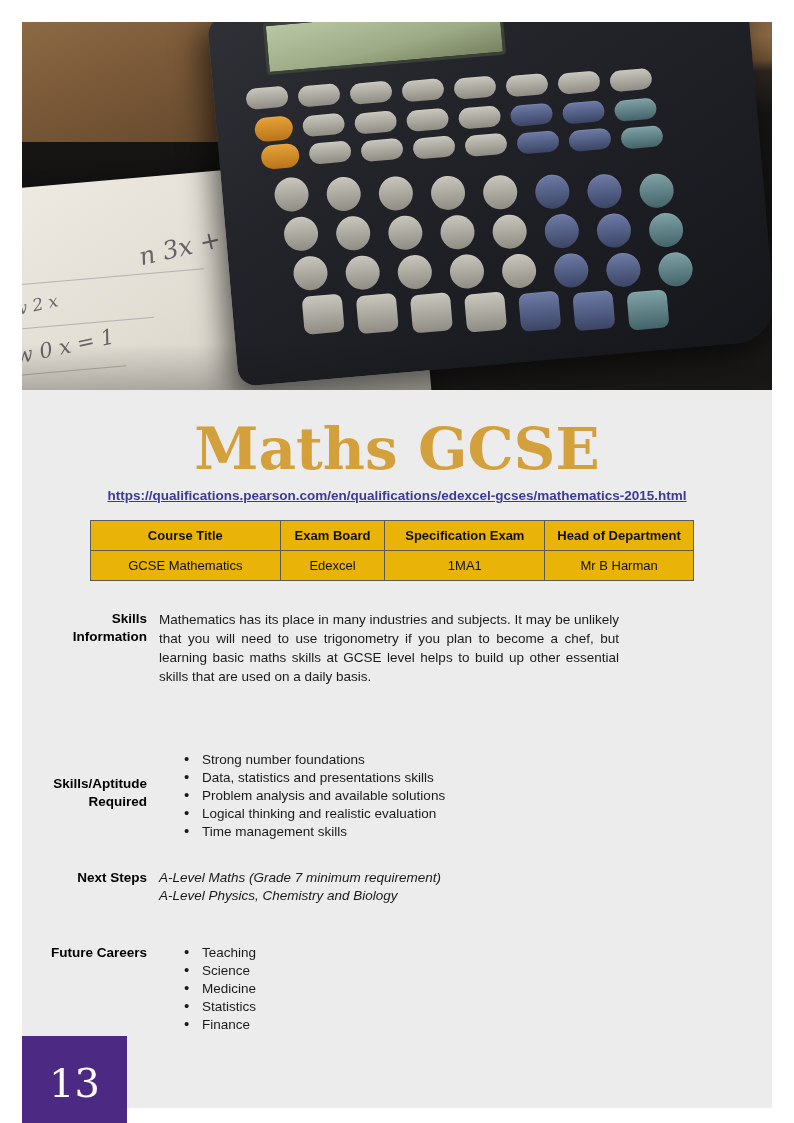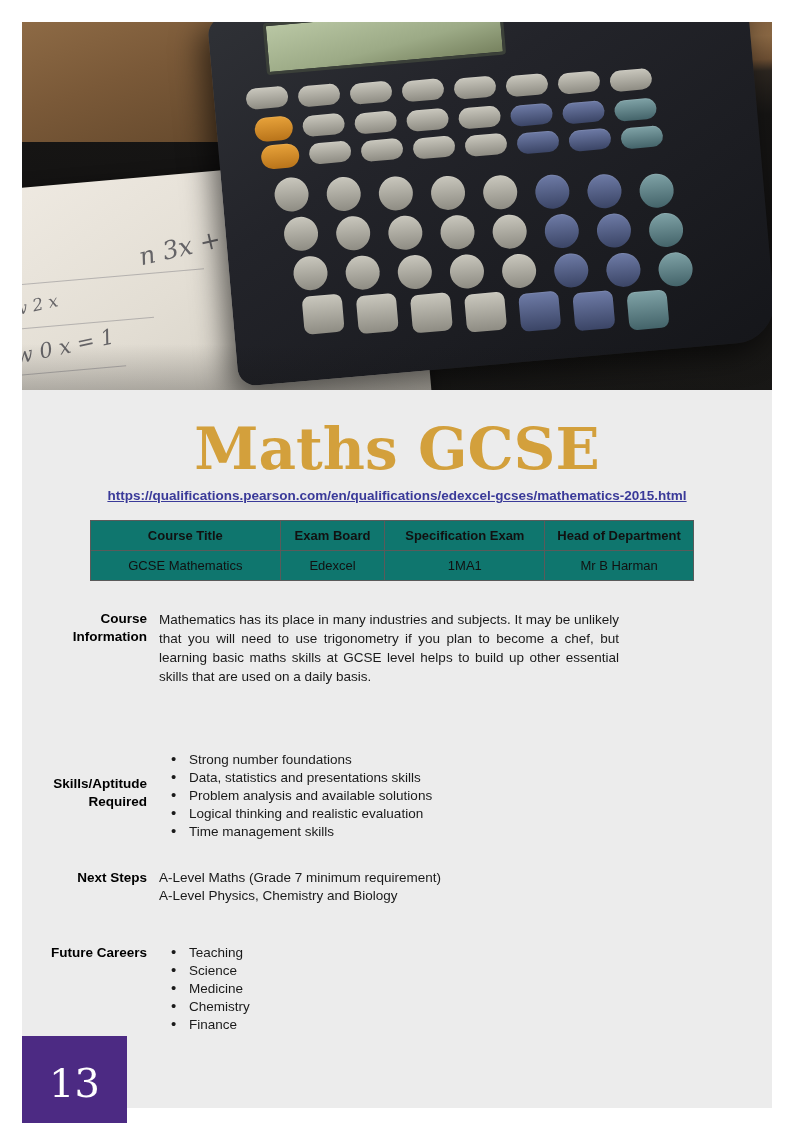--- a/index.html
+++ b/index.html
@@ -126,21 +126,21 @@
     text-decoration: underline;
     cursor: pointer;
   }
 
   
   table.info {
     position: absolute;
     left: 68px; top: 498px;
     width: 604px;
     border-collapse: collapse;
-    background: #0f766e;
+    background: #eab308;
   }
   table.info th, table.info td {
     border: 1px solid #5a5a5a;
     text-align: center;
     font-size: 13px;
     color: #111;
     padding: 7px 4px;
   }
   table.info th { font-weight: bold; }
   table.info td { font-weight: normal; }
@@ -159,39 +159,40 @@
     width: 460px;
     font-size: 13.5px;
     line-height: 19px;
     color: #1a1a1a;
     text-align: justify;
   }
   .body-text p { margin: 0 0 18px 0; }
   .body-text p:last-child { margin-bottom: 0; }
   ul.bullets {
     position: absolute;
-    left: 127px;
+    left: 140px;
     margin: 0; padding: 0 0 0 22px;
     list-style: none;
     font-size: 13.5px;
     line-height: 18px;
     color: #1a1a1a;
   }
   ul.bullets li { position: relative; margin-bottom: 0px; padding-left: 18px; }
   ul.bullets li:before {
     content: "\2022";
     position: absolute; left: 0; top: -1px;
     font-size: 15px;
   }
   .plain-lines {
     position: absolute;
     left: 137px;
     font-size: 13.5px;
     line-height: 18px;
     color: #1a1a1a;
+    font-style: italic;
   }
 
   
   .pagenum {
     position: absolute;
     left: 0; top: 1014px;
     width: 105px; height: 94px;
     background: #4c2a83;
     color: #ffffff;
     font-family: "DejaVu Serif", serif;
@@ -306,21 +307,21 @@
       <tr>
         <td>GCSE Mathematics</td>
         <td>Edexcel</td>
         <td>1MA1</td>
         <td>Mr B Harman</td>
       </tr>
     </tbody>
   </table>
 
   <div class="lbl" style="left:0px; top:588px;">
-    <div>Course</div>
+    <div>Skills</div>
     <div>Information</div>
   </div>
   <div class="body-text" style="top:588px;">
     <p>Mathematics has its place in many industries and subjects. It may be unlikely that you will need to use trigonometry if you plan to become a chef, but learning basic maths skills at GCSE level helps to build up other essential skills that are used on a daily basis.</p>
   </div>
 
   <div class="lbl" style="left:0px; top:753px;">
     <div>Skills/Aptitude</div>
     <div>Required</div>
   </div>
@@ -340,19 +341,19 @@
     <div>A-Level Physics, Chemistry and Biology</div>
   </div>
 
   <div class="lbl" style="left:0px; top:922px;">
     <div>Future Careers</div>
   </div>
   <ul class="bullets" style="top:922px;">
     <li>Teaching</li>
     <li>Science</li>
     <li>Medicine</li>
-    <li>Chemistry</li>
+    <li>Statistics</li>
     <li>Finance</li>
   </ul>
 
   <div class="pagenum">13</div>
 
 </div>
 
 </body></html>

